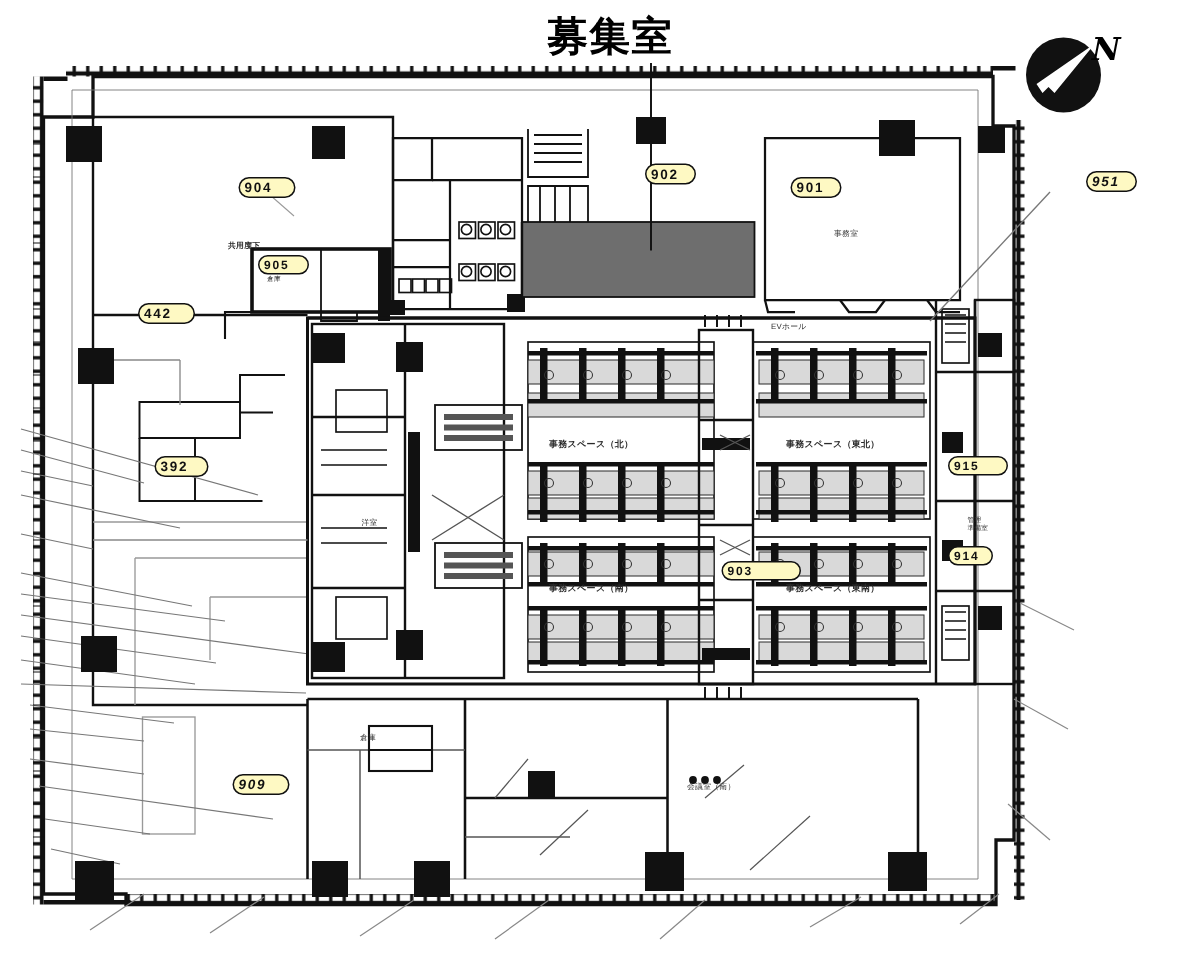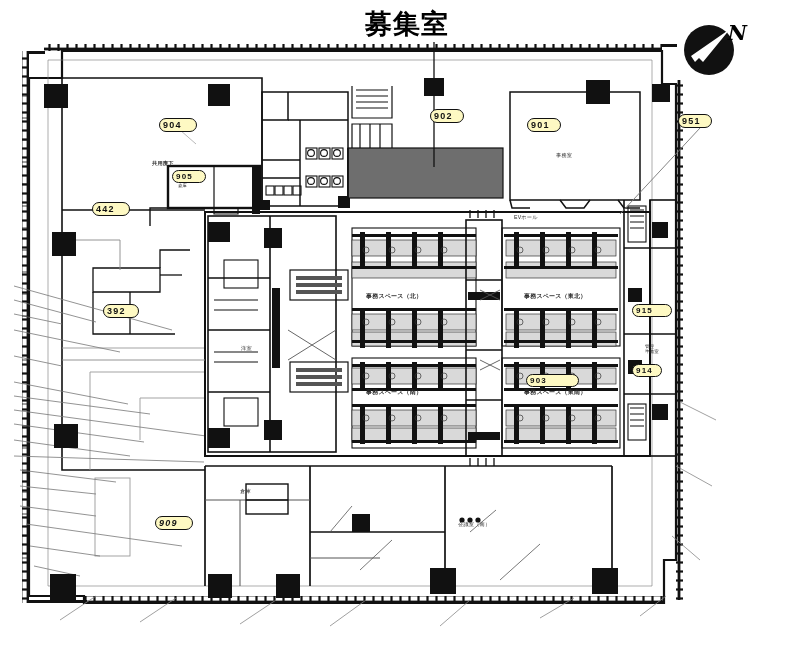--- a/index.html
+++ b/index.html
@@ -534,22 +534,22 @@
     </g>
   </svg>
 
   <div class="badge" style="left:159px;top:118px;width:38px;">904</div>
   <div class="badge small" style="left:172px;top:170px;width:34px;">905</div>
   <div class="badge" style="left:92px;top:202px;width:38px;">442</div>
   <div class="badge" style="left:103px;top:304px;width:36px;">392</div>
   <div class="badge" style="left:155px;top:516px;width:38px;font-style:italic;">909</div>
   <div class="badge" style="left:430px;top:109px;width:34px;">902</div>
   <div class="badge" style="left:527px;top:118px;width:34px;">901</div>
-  <div class="badge small" style="left:481px;top:374px;width:53px;margin-left:45px;">903</div>
-  <div class="badge" style="left:678px;top:114px;width:34px;">951</div>
+  <div class="badge small" style="left:481px;top:374px;width:53px;">903</div>
+  <div class="badge" style="left:724px;top:114px;width:34px;font-style:italic;">951</div>
   <div class="badge small" style="left:632px;top:304px;width:40px;">915</div>
   <div class="badge small" style="left:632px;top:364px;width:30px;">914</div>
 
   <div class="anno t5 b" style="left:152px;top:160px;">共用廀下</div>
   <div class="anno" style="left:178px;top:183px;">倉庫</div>
   <div class="anno t5" style="left:556px;top:152px;">事務室</div>
   <div class="anno t5" style="left:514px;top:214px;">EVホール</div>
   <div class="anno" style="left:645px;top:344px;white-space:pre;">管理
 準備室</div>
   <div class="anno t5" style="left:458px;top:521px;">会議室（南）</div>

